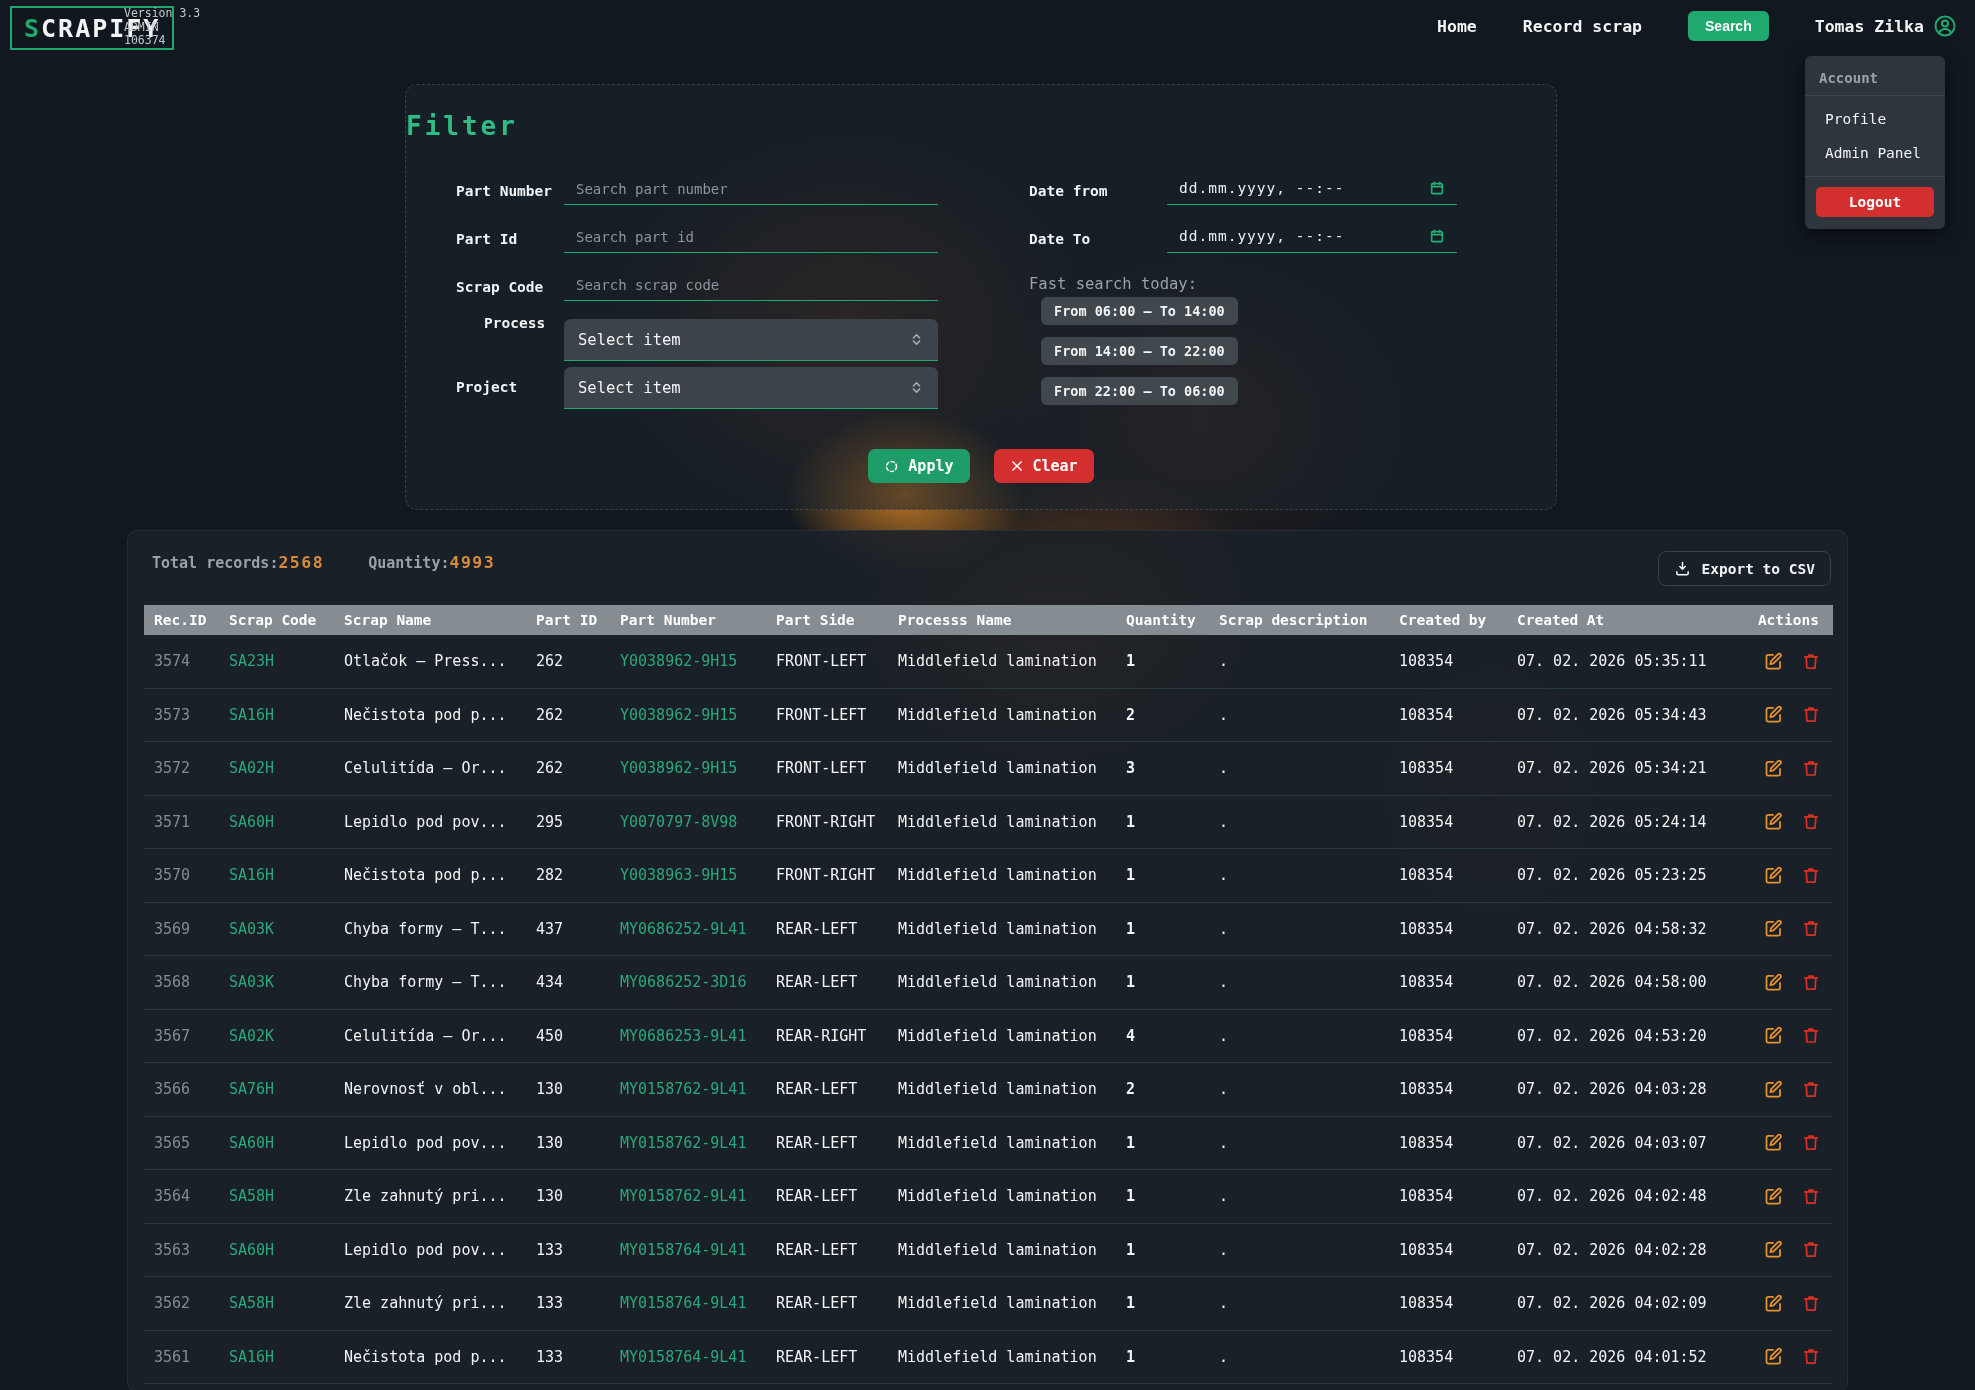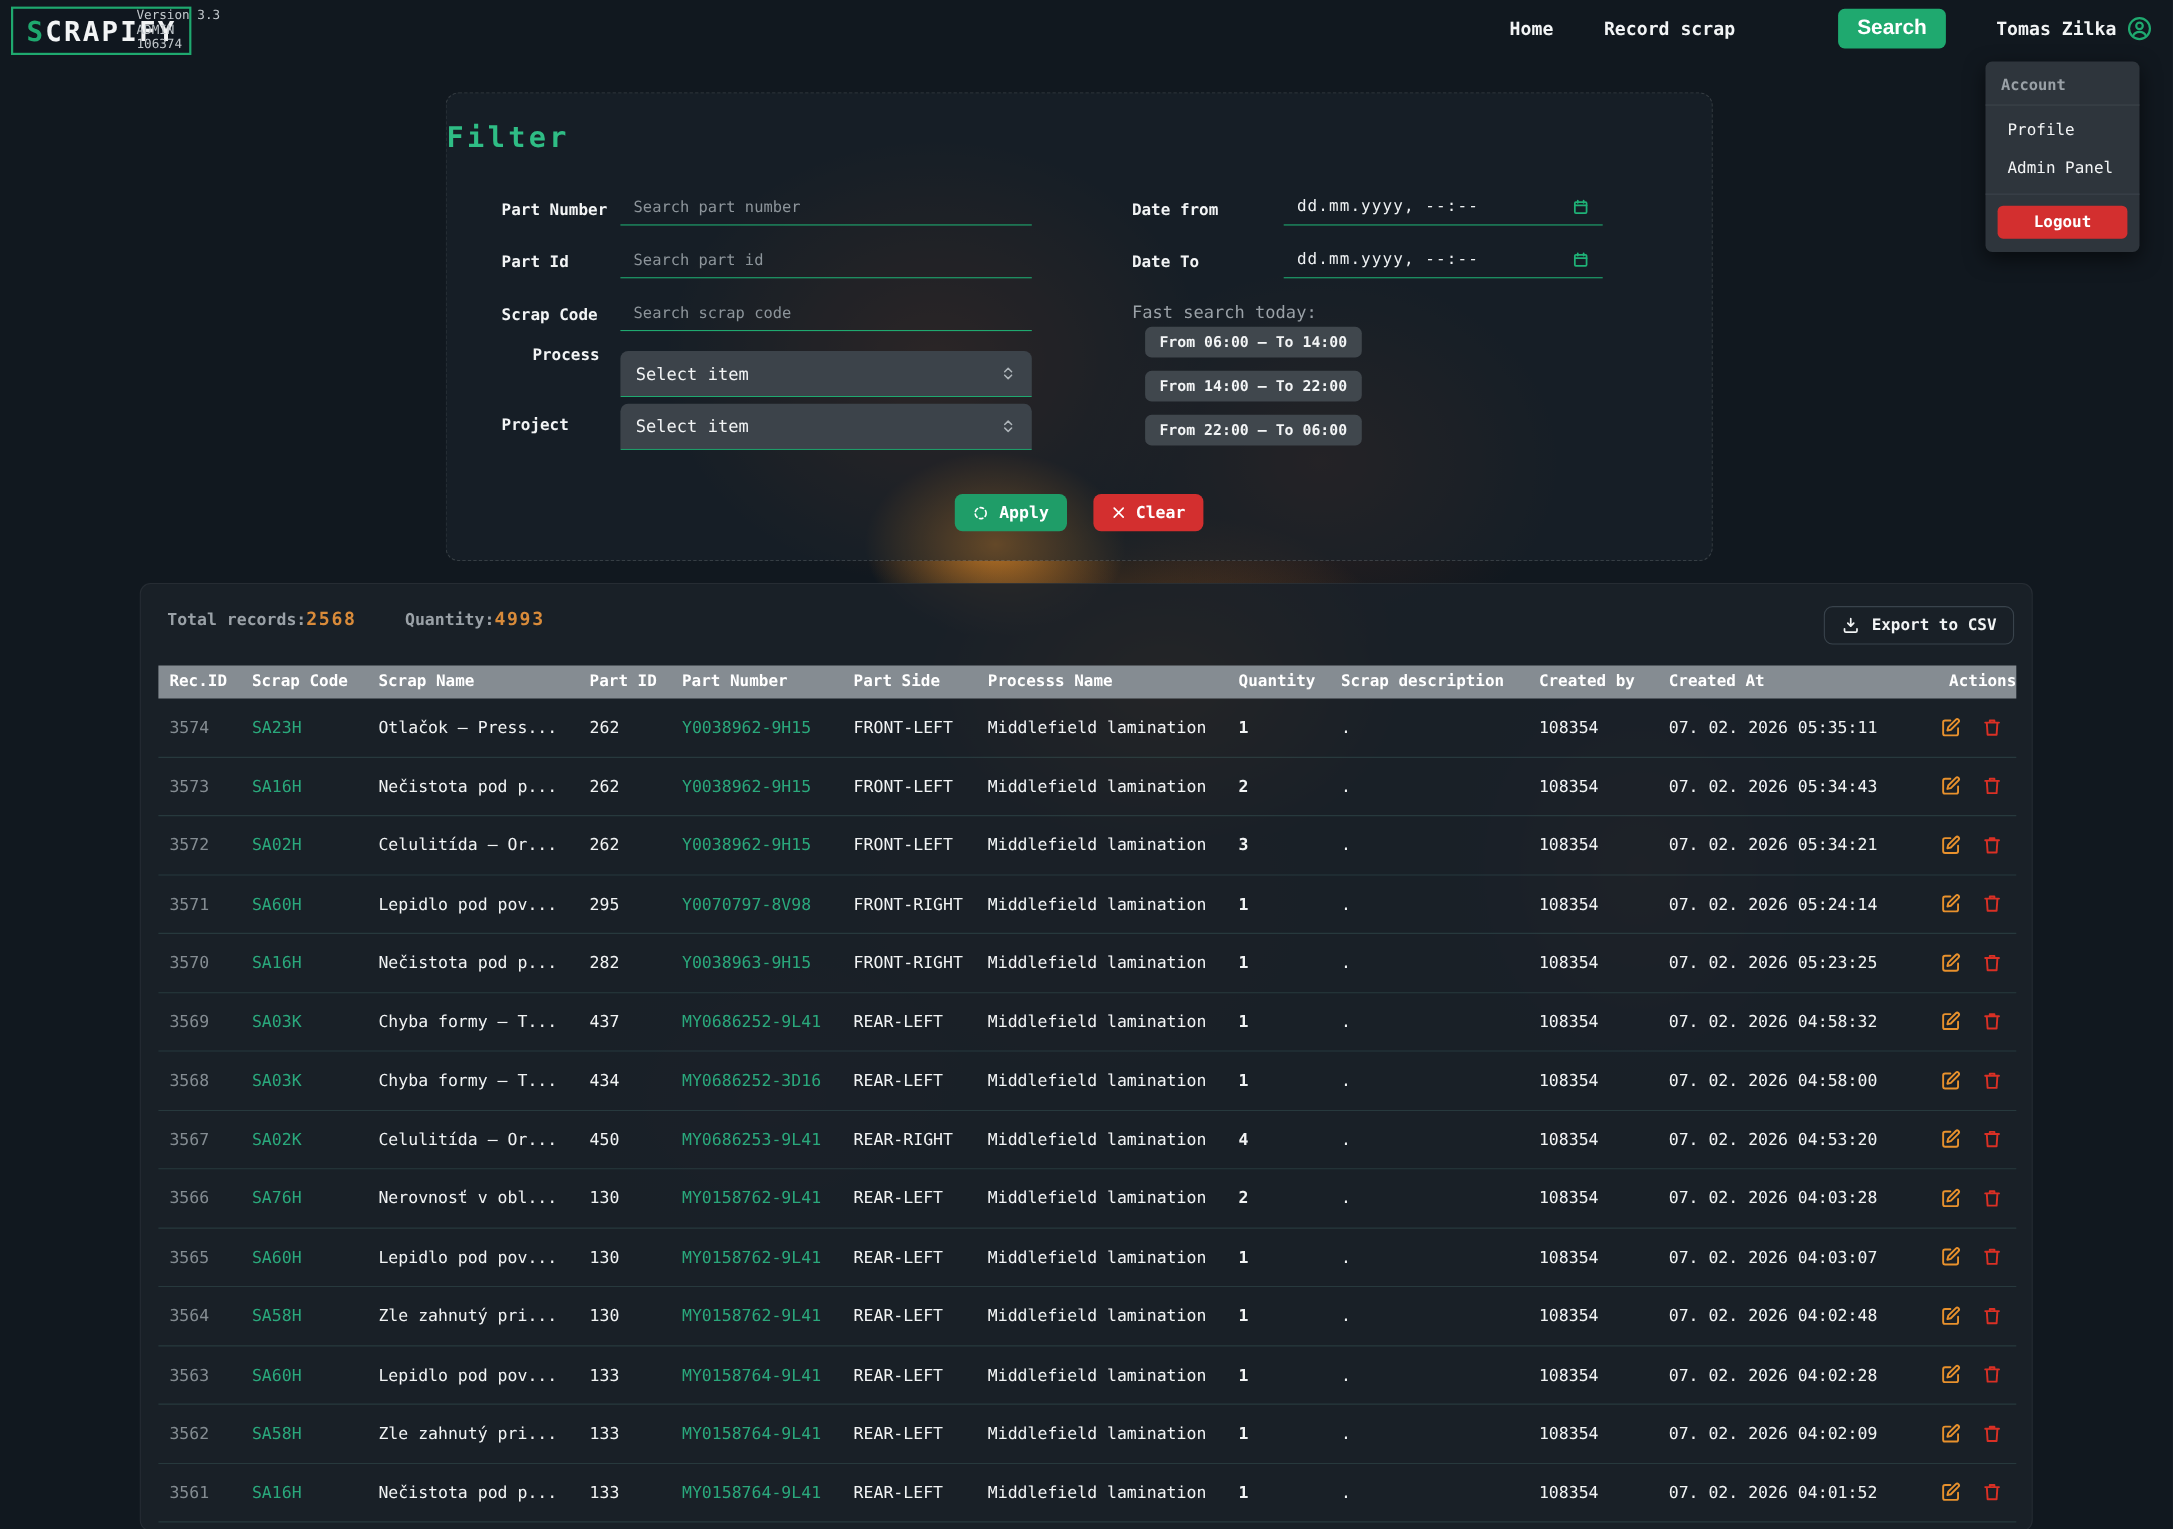--- a/index.html
+++ b/index.html
@@ -25,22 +25,22 @@
     position:absolute; left:10px; top:6px; height:44px; padding:0 12px;
     border:2px solid #1fa96f; display:flex; align-items:center;
     font-size:25px; font-weight:bold; letter-spacing:2px; background:rgba(17,24,31,0.6);
   }
   .logo-s { color:#1fa96f; }
   .logo-rest { color:#f2f4f5; }
   .version-block { position:absolute; left:124px; top:7px; font-size:11.5px; line-height:13.5px; color:#c3c9cd; }
   .nav { position:absolute; right:18px; top:0; height:52px; display:flex; align-items:center; gap:46px; }
   .nav-link { color:#f2f4f5; font-size:16.5px; font-weight:bold; cursor:pointer; }
   .nav-search {
-    background:#1fa96f; color:#fff; font-size:19px; font-weight:bold;
-    padding:7px 17px; border-radius:6px; border:none; cursor:pointer;margin-left:48px;
+    background:#1fa96f; color:#fff; font-size:14px; font-weight:bold;
+    padding:7px 17px; border-radius:6px; border:none; cursor:pointer;
   }
   .nav-user { display:flex; align-items:center; gap:9px; color:#f2f4f5; font-size:16.5px; font-weight:bold; cursor:pointer; }
   .user-icon svg { display:block; }
 
   
   .dropdown {
     position:absolute; left:1805px; top:56px; width:140px;
     background:#2e353c; border-radius:6px; box-shadow:0 6px 18px rgba(0,0,0,0.55);
     padding:4px 0 12px 0; z-index:50;
   }
@@ -105,21 +105,21 @@
     display:flex; align-items:center; gap:11px; padding:0 15px;
     background:transparent; border:1px solid #39434c; border-radius:8px;
     color:#f2f4f5; font-family:inherit; font-size:14.5px; font-weight:bold; cursor:pointer; }
 
   .grid-row { display:grid;
     grid-template-columns:75px 115px 192px 84px 156px 122px 228px 93px 180px 118px 230px 1fr;
     align-items:center; }
   .thead { position:absolute; left:16px; top:74px; width:1689px; height:30px;
     background:#858c92; color:#fff; font-size:14.5px; font-weight:bold; }
   .thead > span { padding-left:10px; white-space:nowrap; }
-  .thead > .th-actions { text-align:right; padding-right:0; }
+  .thead > .th-actions { text-align:right; padding-right:14px; }
   .tbody { position:absolute; left:16px; top:104px; width:1689px; }
   .trow { height:53.5px; border-bottom:1px solid rgba(94,158,148,0.20);
     font-size:15px; }
   .trow > span { padding-left:10px; white-space:nowrap; overflow:hidden; }
   .c-rec { color:#848c92; }
   .c-code { color:#2aa87c; }
   .c-name, .c-pid, .c-side, .c-proc, .c-qty, .c-desc, .c-by, .c-at { color:#f2f4f5; }
   .c-pnum { color:#2aa87c; }
   .c-qty { font-weight:bold; }
   .c-actions { display:flex; justify-content:flex-end; gap:17px; padding-right:12px; }

